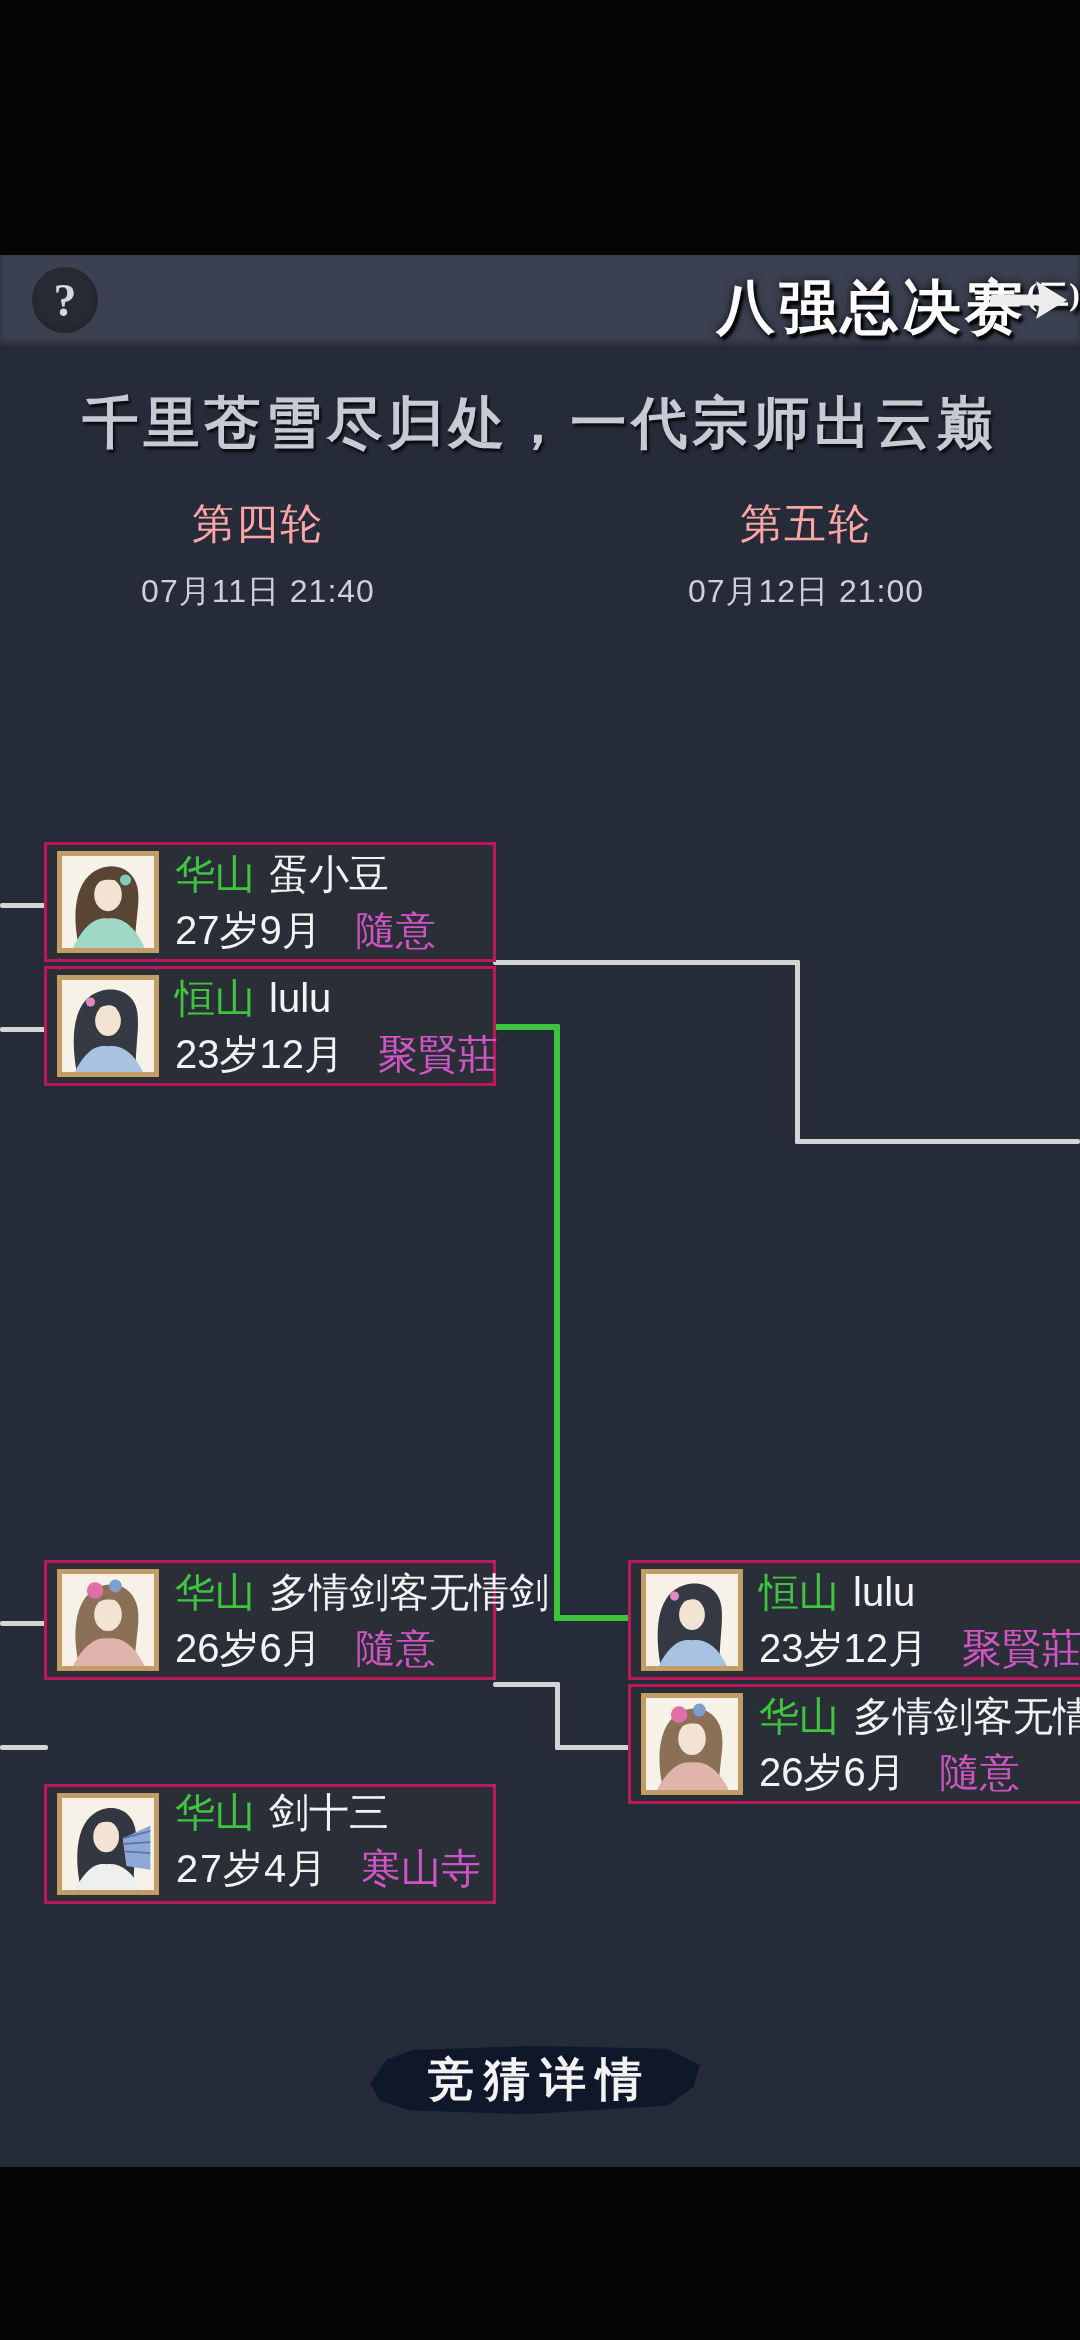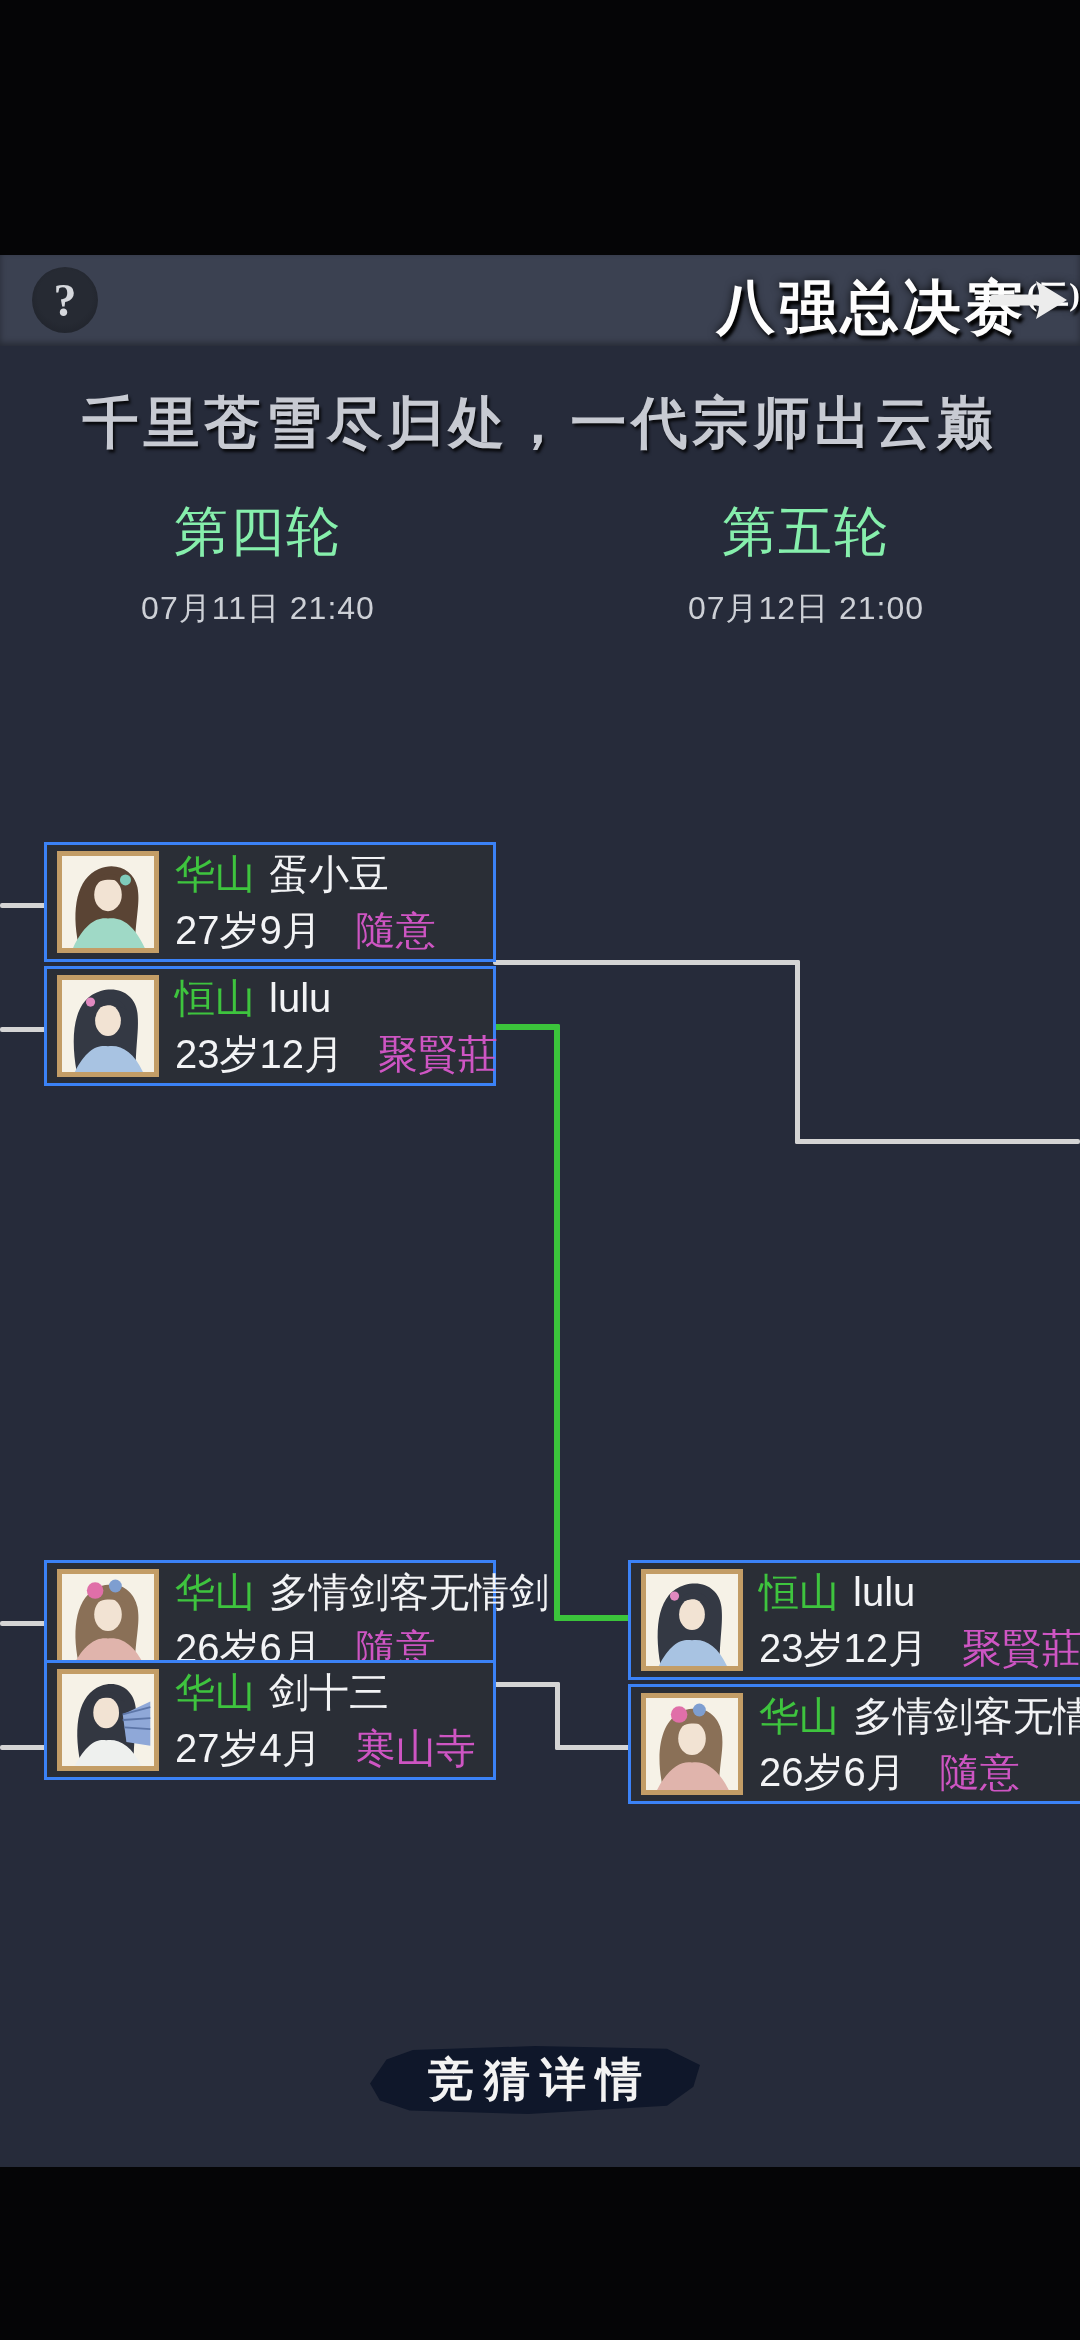--- a/index.html
+++ b/index.html
@@ -24,28 +24,28 @@
     text-shadow:3px 4px 3px rgba(0,0,0,.95),0 0 8px rgba(0,0,0,.8);letter-spacing:4px;}
   .title-sup{font-size:32px;vertical-align:22px;letter-spacing:0;}
   .nav-arrow{position:absolute;right:10px;top:20px;width:80px;height:50px;cursor:pointer;}
   
   .subtitle{position:absolute;left:0;top:386px;width:100%;text-align:center;
     font:700 56px "Liberation Serif","DejaVu Serif",serif;color:#c7cad2;letter-spacing:5px;
     text-shadow:2px 3px 3px rgba(0,0,0,.8);}
   .round-col{position:absolute;top:496px;width:516px;text-align:center;}
   .round-col.left{left:0;}
   .round-col.right{left:548px;}
-  .round-name{font-size:54px;color:#86efac;letter-spacing:2px;}
+  .round-name{font-size:42px;color:#fca5a5;letter-spacing:2px;}
   .round-date{margin-top:18px;font-size:32px;color:#cdd0d6;letter-spacing:1px;}
   
   .bline{position:absolute;background:#d4d4d4;border-radius:2px;z-index:1;}
   .bline.green{background:#3bc43b;z-index:1;}
   
   .player-card{position:absolute;width:446px;height:114px;background:#2a2e36;
-    border:3px solid #3b82f6;display:flex;align-items:center;z-index:2;cursor:pointer;}
+    border:3px solid #be185d;display:flex;align-items:center;z-index:2;cursor:pointer;}
   .player-card.cut{width:452px;}
   .avatar-frame{flex:0 0 auto;width:92px;height:92px;margin:0 16px 0 10px;
     border:5px solid #c39d66;background:#f6f2e7;overflow:hidden;}
   .avatar-frame svg{display:block;width:100%;height:100%;}
   .p-lines{display:flex;flex-direction:column;gap:14px;min-width:0;}
   .p-line{font-size:40px;line-height:42px;color:#f2f3f5;white-space:nowrap;}
   .faction{color:#3ec43e;margin-right:14px;}
   .affil{color:#ce55c3;margin-left:34px;}
   
   .bet-btn{position:absolute;left:370px;top:2046px;width:330px;height:68px;
@@ -148,21 +148,21 @@
           <path d="M12 100 C24 76 38 68 50 70 C64 68 78 76 90 100 Z" fill="#e0b4ac"></path>
           <circle cx="36" cy="18" r="9" fill="#e06fa8"></circle>
           <circle cx="58" cy="13" r="7" fill="#7e9ed0"></circle>
         </svg>
     </div>
     <div class="p-lines">
       <div class="p-line"><span class="faction">华山</span><span>多情剑客无情剑</span></div>
       <div class="p-line"><span>26岁6月</span><span class="affil">隨意</span></div>
     </div>
   </div>
-  <div class="player-card" style="left:44px;top:1660px;">
+  <div class="player-card" style="left:44px;top:1784px;font-family:Liberation Mono, monospace;">
     <div class="avatar-frame">
       <svg viewBox="0 0 100 100">
           <rect width="100" height="100" fill="#f6f2e7"></rect>
           <path d="M20 96 C12 56 18 22 42 13 C62 6 78 18 80 36 C82 52 78 66 78 96 Z" fill="#333741"></path>
           <ellipse cx="48" cy="42" rx="14" ry="17" fill="#f2e3d3"></ellipse>
           <path d="M32 32 C34 18 60 14 68 30 C56 24 40 24 32 32 Z" fill="#333741"></path>
           <path d="M14 100 C26 76 38 70 48 72 C62 70 76 78 86 100 Z" fill="#eef0ee"></path>
           <path d="M66 44 L96 30 L96 78 L70 74 Z" fill="#8fa8d8"></path>
           <path d="M66 44 L96 36 M66 50 L96 48 M68 58 L96 60" stroke="#5d76a8" stroke-width="2" fill="none"></path>
         </svg>

